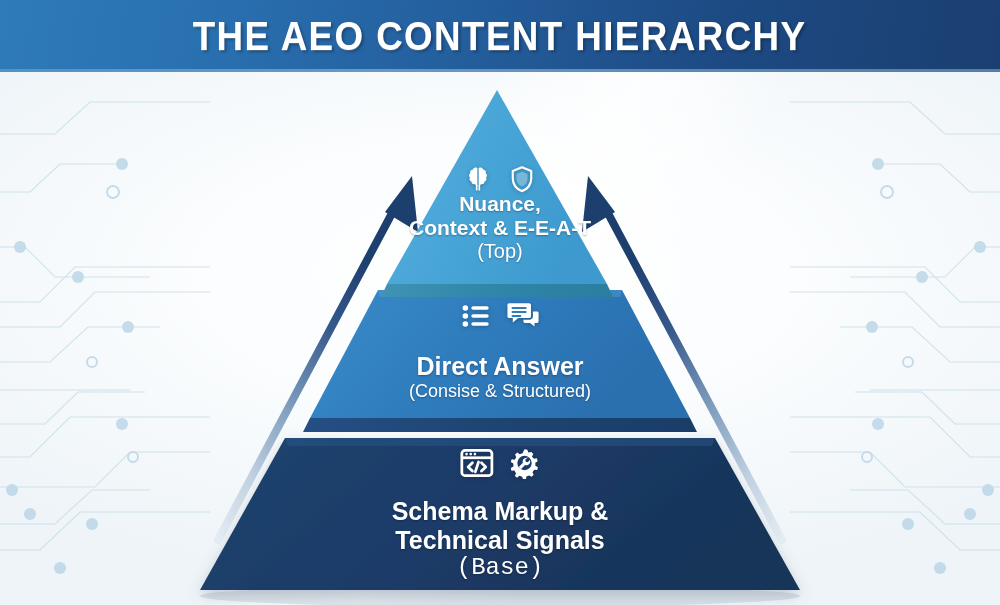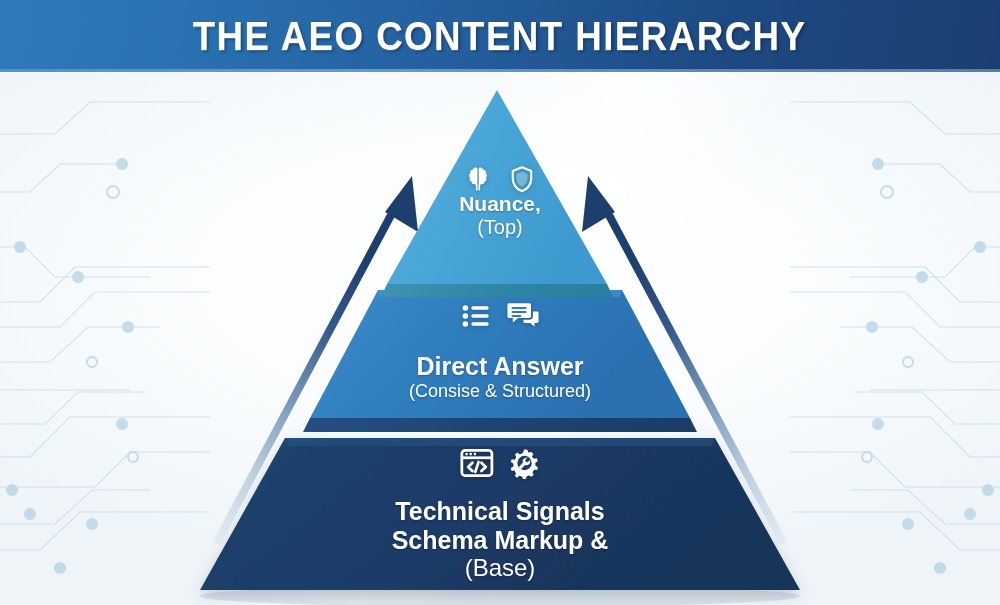--- a/index.html
+++ b/index.html
@@ -88,21 +88,21 @@
   #top-text .tier-sub   { font-size:20px; }
 
   
   #mid-text  { left:0; top:280px;text-align:center; }
   #mid-text .tier-title { font-size:25px; }
   #mid-text .tier-sub   { font-size:18px; }
 
   
   #base-text { left:0; top:425px; }
   #base-text .tier-title { font-size:25px; }
-  #base-text .tier-sub   { font-size:24px; }
+  #base-text .tier-sub   { font-size:24px;font-family:Liberation Mono, monospace; }
 
   .icon-row {
     position:absolute; width:100%;
     display:flex; justify-content:center; align-items:center;
     gap:14px; pointer-events:none;
   }
   #top-icons  { top:92px; }
   #mid-icons  { top:228px; }
   #base-icons { top:375px; }
   .icon-row svg { display:block; filter:drop-shadow(0 1px 2px rgba(0,0,0,.25)); }
@@ -279,20 +279,21 @@
         </g>
       </svg>
       <svg width="30" height="30" viewBox="0 0 24 24">
         <path d="M12 2.6 4.6 5.6v6c0 4.7 3.1 9 7.4 10.1 4.3-1.1 7.4-5.4 7.4-10.1v-6L12 2.6z" fill="none" stroke="#ffffff" stroke-width="1.7" stroke-linejoin="round"></path>
         <path d="M12 6.2 7.6 8v3.6c0 2.9 1.9 5.5 4.4 6.2 2.5-.7 4.4-3.3 4.4-6.2V8L12 6.2z" fill="#ffffff" opacity="0.30"></path>
       </svg>
     </div>
 
     <div class="tier-label" id="top-text">
       <div class="tier-title">Nuance,</div>
+      <div class="tier-title">Context &amp; E-E-A-T</div>
       <div class="tier-sub">(Top)</div>
     </div>
 
     <div class="icon-row" id="mid-icons">
       <svg width="32" height="32" viewBox="0 0 24 24">
         <g fill="#ffffff">
           <circle cx="4" cy="6" r="2.1"></circle>
           <circle cx="4" cy="12" r="2.1"></circle>
           <circle cx="4" cy="18" r="2.1"></circle>
           <rect x="8.5" y="4.7" width="13" height="2.6" rx="1.3"></rect>
@@ -336,19 +337,19 @@
       <svg width="33" height="32" viewBox="0 0 24 24">
         <path d="M12 1.6l2.1.5.8 2.1 2.2-.5 1.5 1.6-1 2 1.6 1.6 2.1-.4.6 2.1-1.8 1.2.1 2.3 1.9 1-.6 2.1-2.2-.2-1.3 1.9.9 2-1.6 1.5-1.9-1.1-2 .9-.3 2.2h-2.2l-.6-2.1-2.2-.7-1.6 1.5-1.7-1.4.8-2.1-1.2-1.9-2.2.2-.5-2.2 2-1-.1-2.3-1.9-1.1.7-2.1 2.2.3 1.2-1.9-.9-2 1.7-1.4 1.8 1.3 2.1-.8z" fill="#ffffff"></path>
         <circle cx="12" cy="12" r="5.4" fill="#1b3b68"></circle>
         <g fill="#ffffff">
           <path d="M14.6 8.2c-1.5-.6-3.2.1-3.8 1.6-.3.7-.3 1.4 0 2.1l-3.1 3.1 1.6 1.6 3.1-3.1c.7.3 1.4.3 2.1 0 1.5-.6 2.2-2.3 1.6-3.8l-1.7 1.7-1.5-.3-.3-1.5 1.7-1.7z"></path>
         </g>
       </svg>
     </div>
 
     <div class="tier-label" id="base-text">
+      <div class="tier-title">Schema Markup &amp;</div>
       <div class="tier-title">Technical Signals</div>
-      <div class="tier-title">Schema Markup &amp;</div>
       <div class="tier-sub">(Base)</div>
     </div>
 
   </div>
 </div>
 
 </body></html>

